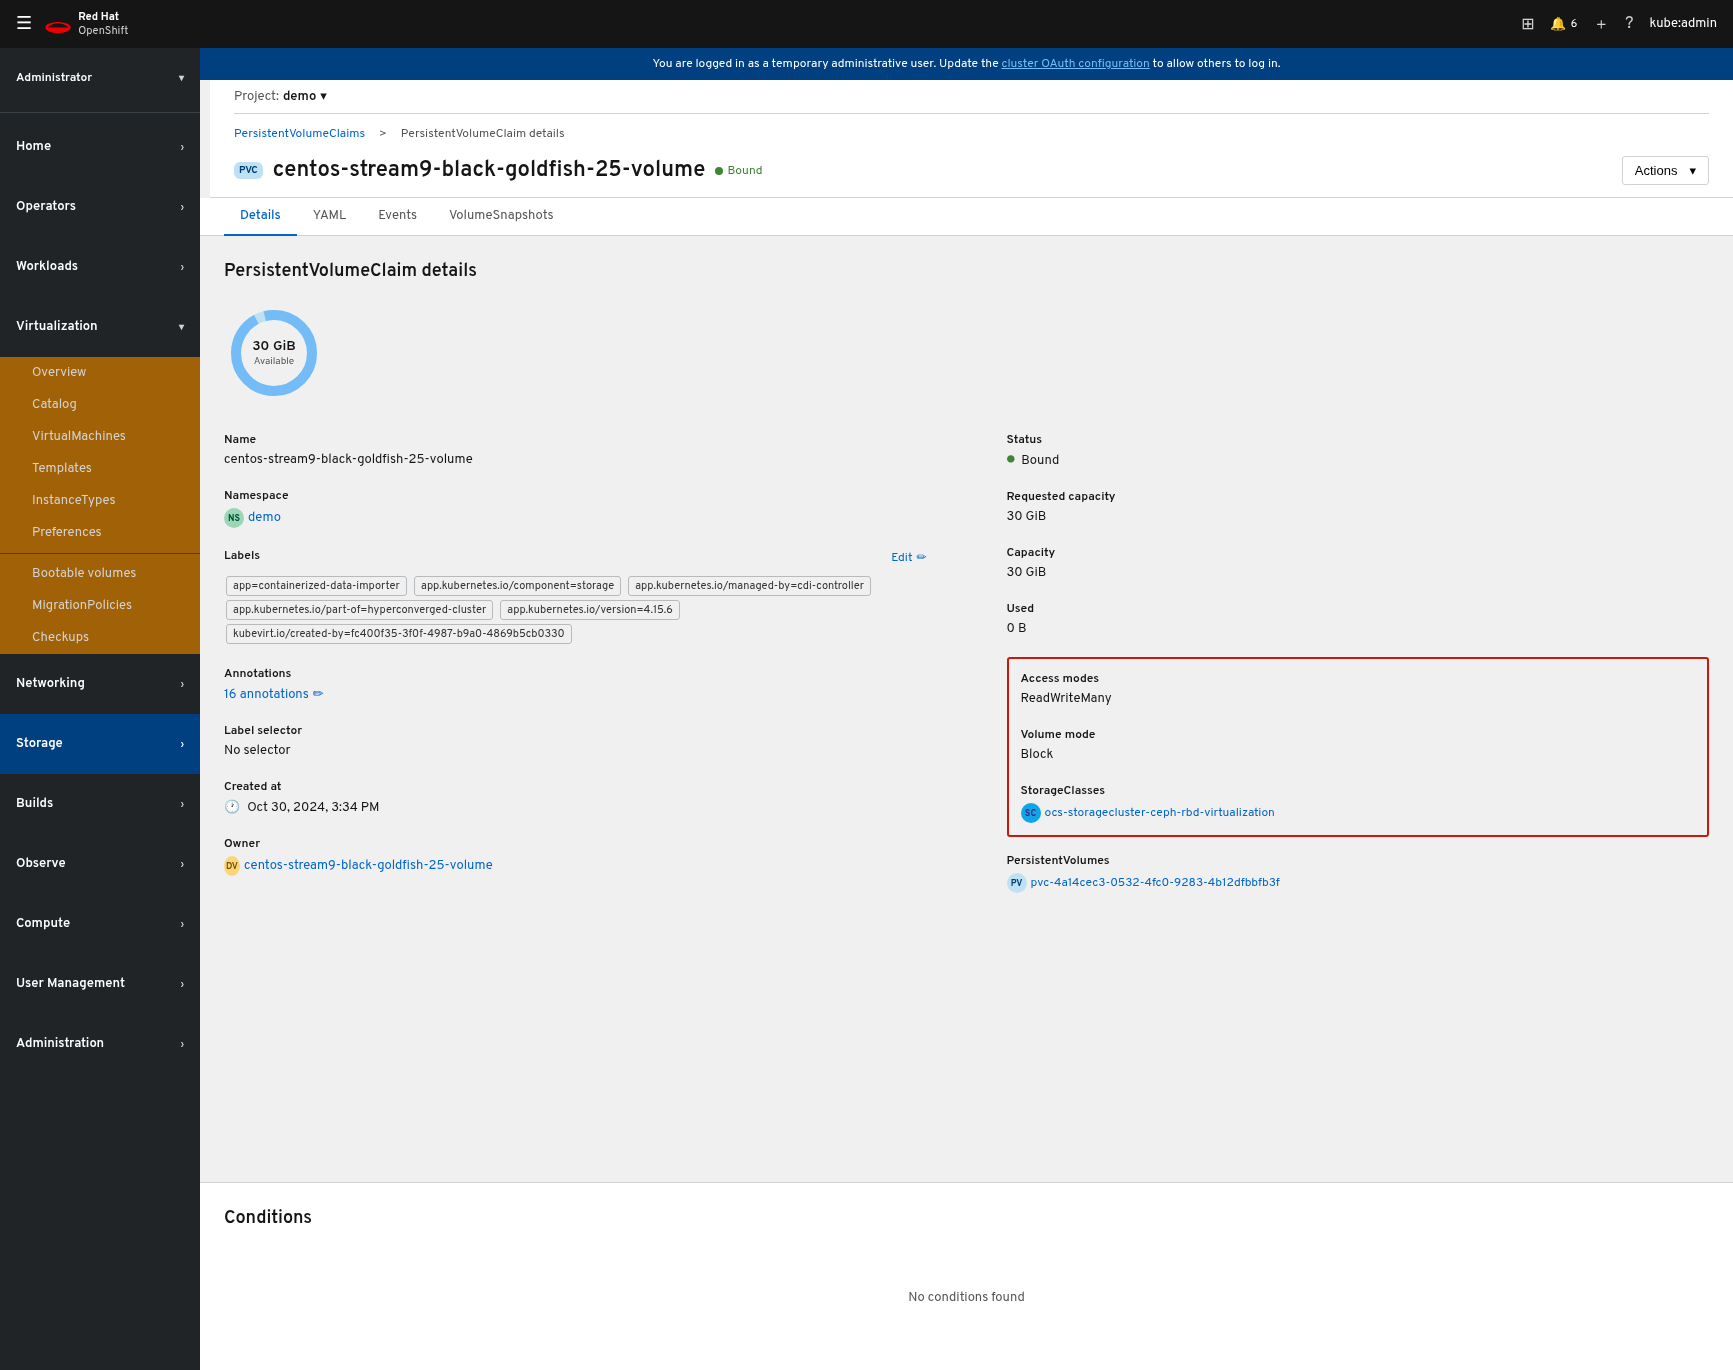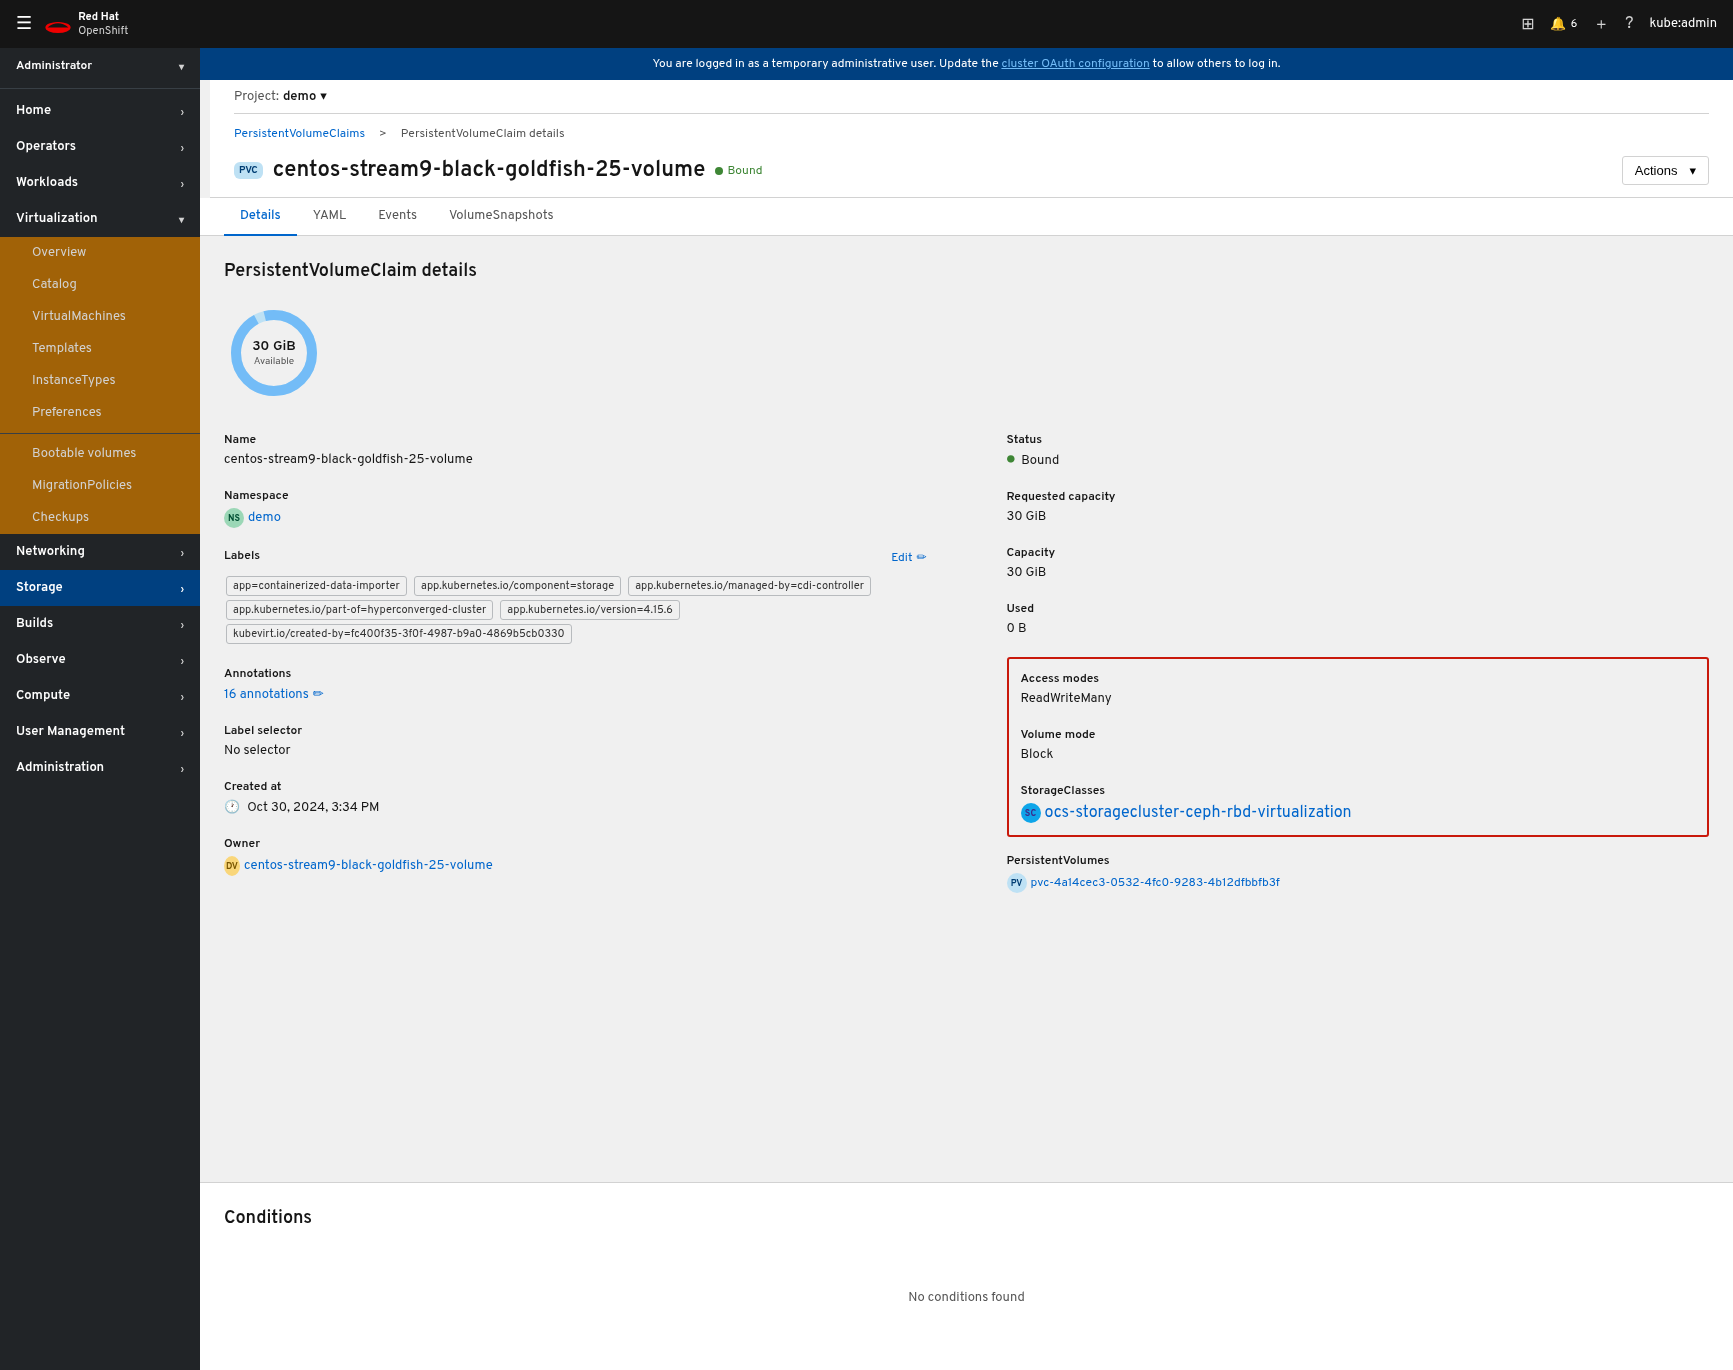--- a/index.html
+++ b/index.html
@@ -15,21 +15,21 @@
     .nav-icon { cursor: pointer; font-size: 16px; color: #d2d2d2; }
     .notif-badge { position: relative; display: inline-flex; align-items: center; gap: 4px; cursor: pointer; }
     .badge-count { font-size: 11px; color: #fff; }
     .username { font-size: 13px; cursor: pointer; }
 
     
     .main-layout { display: flex; flex: 1; overflow: hidden; }
 
     
     .sidebar { width: 200px; background: #212427; color: #fff; flex-shrink: 0; overflow-y: auto; display: flex; flex-direction: column; }
-    .sidebar-section-header { display: flex; align-items: flex-end; justify-content: space-between; padding: 10px 16px; font-size: 13px; font-weight: 600; color: #fff; cursor: pointer; }
+    .sidebar-section-header { display: flex; align-items: center; justify-content: space-between; padding: 22px 16px; font-size: 13px; font-weight: 600; color: #fff; cursor: pointer; }
     .sidebar-item { padding: 8px 16px 8px 24px; font-size: 13px; color: #d2d2d2; cursor: pointer; display: flex; align-items: center; }
     .sidebar-item.sub { padding-left: 32px; }
     .chevron { font-size: 10px; color: #d2d2d2; }
     .sidebar-divider { border-bottom: 1px solid #383f45; margin: 4px 0; }
     .sidebar-virtualization-sub { background: #a16207; }
 
     
     .content-area { flex: 1; overflow-y: auto; background: #f0f0f0; display: flex; flex-direction: column; }
 
     
@@ -379,21 +379,21 @@
 
             <div class="detail-row">
               <div class="detail-label">Volume mode</div>
               <div class="detail-value">Block</div>
             </div>
 
             <div class="detail-row" style="margin-bottom:0;">
               <div class="detail-label">StorageClasses</div>
               <div class="detail-value inline-badge-row">
                 <span class="sg-badge">SC</span>
-                <a style="color:#0066cc;text-decoration:none;font-size:16px;">ocs-storagecluster-ceph-rbd-virtualization</a>
+                <a style="color:#0066cc;text-decoration:none;font-size:12px;">ocs-storagecluster-ceph-rbd-virtualization</a>
               </div>
             </div>
 
           </div>
 
           <div class="detail-row" style="margin-top:16px;">
             <div class="detail-label">PersistentVolumes</div>
             <div class="detail-value inline-badge-row">
               <span class="pv-badge-sm">PV</span>
               <a style="color:#0066cc;text-decoration:none;font-size:12px;">pvc-4a14cec3-0532-4fc0-9283-4b12dfbbfb3f</a>

